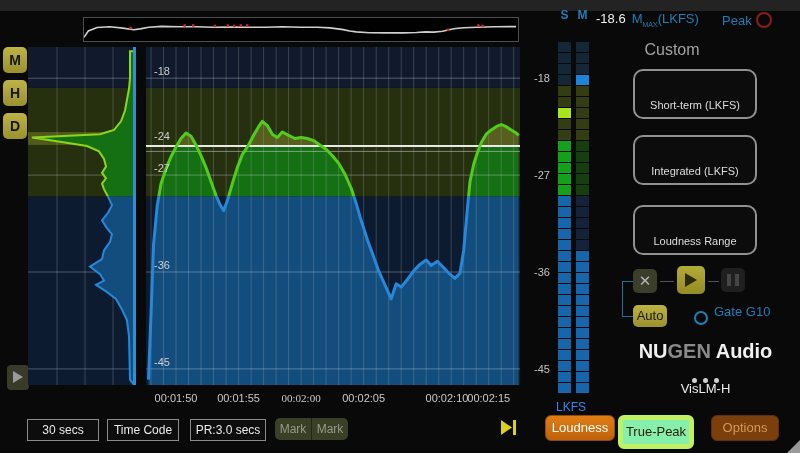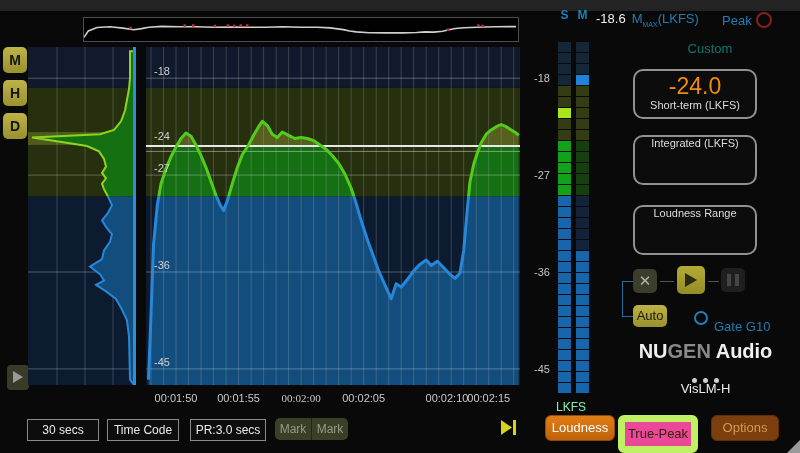--- a/index.html
+++ b/index.html
@@ -13,58 +13,58 @@
   #play-left svg{display:block;margin:5px auto 0;}
   #histogram-wrap{left:28px;top:47px;width:106px;height:338px;}
   #divider{left:133px;top:47px;width:3px;height:338px;background:#2e8fd6;}
   #mainchart-wrap{left:146px;top:47px;width:374px;height:338px;}
   #time-axis{left:0;top:392px;width:800px;height:14px;}
   .time-label{position:absolute;width:64px;text-align:center;color:#c9c9c9;font-size:11px;}
   #meter-scale .mtick{position:absolute;width:30px;text-align:right;color:#c4c4c4;font-size:11px;}
   .meter-col{top:42px;width:13px;}
   .meter-seg{width:13px;height:10px;margin-bottom:1px;}
   .meter-head{top:8px;width:13px;text-align:center;color:#1f7fb5;font-size:12px;font-weight:bold;}
-  #meter-unit{left:549px;top:400px;width:44px;text-align:center;color:#86efac;font-size:12px;}
+  #meter-unit{left:549px;top:400px;width:44px;text-align:center;color:#3b82f6;font-size:12px;}
   #mmax-cluster{left:596px;top:11px;color:#1f7fb5;font-size:13px;}
   #mmax-cluster .val{color:#f0f0f0;margin-right:6px;}
   #peak-label{left:722px;top:13px;color:#1f7fb5;font-size:13px;}
   #peak-lamp{left:756px;top:12px;width:12px;height:12px;border:2px solid #8b1d1d;border-radius:50%;}
-  #preset{left:660px;top:41px;width:100px;text-align:center;color:#0f766e;font-size:13px;}
+  #preset{left:622px;top:41px;width:100px;text-align:center;color:#a3a3a3;font-size:16px;}
   .readout{left:633px;width:120px;height:46px;border:2px solid #919191;border-radius:10px;background:#0c0c0c;text-align:center;}
   .readout .val{font-size:23px;color:#f0f0f0;line-height:26px;margin-top:2px;}
-  .readout .lab{font-size:11px;color:#dedede;}
+  .readout .lab{font-size:11px;color:#dedede;margin-top:28px;}
   .tbtn{border-radius:5px;}
   #btn-x{left:633px;top:269px;width:24px;height:24px;background:#3b3e2b;color:#b5b5b5;
     font-weight:bold;font-size:15px;text-align:center;line-height:24px;}
   #btn-play{left:677px;top:266px;width:28px;height:28px;background:linear-gradient(#b3ab36,#948c25);}
   #btn-play svg{display:block;margin:6px auto 0;}
   #btn-pause{left:721px;top:268px;width:24px;height:24px;background:#1f1f1f;}
   #btn-pause .bar{position:absolute;top:6px;width:4px;height:12px;background:#454545;}
   #btn-auto{left:633px;top:305px;width:34px;height:22px;background:linear-gradient(#beb443,#9a9130);
     border-radius:5px;color:#1a1a0c;font-size:13px;text-align:center;line-height:22px;}
   .connector{background:#1f6f9e;}
   .dashline{background:#4a5560;}
   #gate-radio{left:694px;top:311px;width:10px;height:10px;border:2px solid #1f7fb5;border-radius:50%;}
-  #gate-label{left:714px;top:319px;color:#1f7fb5;font-size:13px;}
+  #gate-label{left:714px;top:304px;color:#1f7fb5;font-size:13px;}
   #brand{left:628px;top:340px;width:155px;text-align:center;color:#f0f0f0;font-size:20px;font-weight:bold;}
   #brand .gen{color:#8a8a8a;}
   #brand-dots{left:628px;top:369px;width:155px;text-align:center;}
   #brand-dots span{display:inline-block;width:5px;height:5px;border-radius:50%;background:#cfcfcf;margin:0 3px;}
   #product{left:628px;top:381px;width:155px;text-align:center;color:#ececec;font-size:13px;}
   .outline-box{top:419px;height:20px;border:1px solid #8a8a8a;background:#0d0d0d;color:#eaeaea;
     font-size:12px;text-align:center;line-height:20px;}
   #markclear{left:275px;top:418px;height:22px;background:#3a3f28;border-radius:5px;display:flex;}
   #markclear div{width:36px;color:#969c82;font-size:12px;text-align:center;line-height:22px;}
   #markclear .sep{width:1px;background:#23261a;padding:0;}
   #skip-end{left:500px;top:419px;}
   .orange-btn{top:415px;height:24px;border-radius:6px;font-size:13px;text-align:center;line-height:24px;}
   #btn-loudness{left:545px;width:68px;background:linear-gradient(#e07d15,#bf620a);color:#fff;border:1px solid #8a4c08;}
   #btn-plus{left:619px;top:421px;width:13px;height:13px;background:#cf6d10;border-radius:3px;color:#402005;
     font-size:12px;font-weight:bold;text-align:center;line-height:13px;}
-  #btn-truepeak{left:618px;width:66px;background:#ec4899;color:#33200a;border:7px solid #bef264;}
+  #btn-truepeak{left:618px;width:66px;background:#86efac;color:#33200a;border:5px solid #bef264;}
   #btn-options{left:711px;width:66px;background:#7b3e0d;color:#d29b55;border:1px solid #5e2f08;}
   #resize-grip{right:0;bottom:0;width:0;height:0;border-style:solid;border-width:0 0 13px 13px;
     border-color:transparent transparent #9a9a9a transparent;}
 </style>
 </head>
 <body>
 
 <div class="abs" id="titlebar"></div>
 
 <div class="abs" id="overview-wrap">
@@ -273,21 +273,20 @@
 <div class="abs" id="meter-unit">LKFS</div>
 
 <div class="abs" id="mmax-cluster">
   <span class="val">-18.6</span><span>M</span><sub style="font-size:7px">MAX</sub><span>(LKFS)</span>
 </div>
 <div class="abs" id="peak-label">Peak</div>
 <div class="abs" id="peak-lamp"></div>
 <div class="abs" id="preset">Custom</div>
 
 <div class="abs readout" style="top:69px">
-  <div class="val" id="ro0" style="color: rgb(239, 138, 18);">-24.0</div>
   <div class="lab">Short-term (LKFS)</div>
 </div>
 <div class="abs readout" style="top:135px">
   <div class="lab">Integrated (LKFS)</div>
 </div>
 <div class="abs readout" style="top:205px">
   <div class="lab">Loudness Range</div>
 </div>
 
 <div class="abs connector" style="left:622px;top:281px;width:11px;height:1px"></div>

